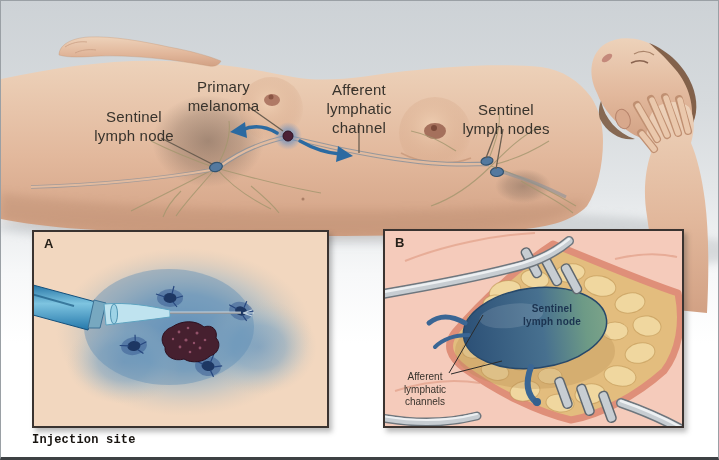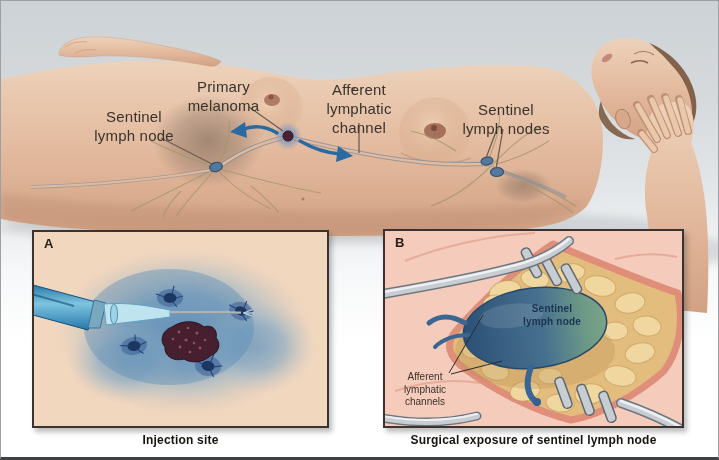--- a/index.html
+++ b/index.html
@@ -29,22 +29,22 @@
     position:absolute;left:10px;top:4px;z-index:5;
     font-size:13px;font-weight:bold;color:#262019;
   }
   .panel-inner-label{
     position:absolute;text-align:center;white-space:pre-line;
     font-size:10px;line-height:1.25;z-index:6;
   }
   #label-node-b{left:104px;top:72px;width:126px;color:#1b3350;font-weight:bold;letter-spacing:.2px;}
   #label-channels-b{left:0px;top:140px;width:80px;color:var(--label-text);}
   .caption{
-    position:absolute;top:432px;text-align:center;z-index:25;
-    font-size:12px;font-weight:bold;color:var(--caption-text);letter-spacing:.2px;
+    position:absolute;top:432px;text-align:left;z-index:25;
+    font-size:12px;font-weight:bold;color:var(--caption-text);letter-spacing:.2px;font-family:Liberation Mono, monospace;
   }
   #caption-a{left:31px;width:297px;}
   #caption-b{left:382px;width:301px;}
 </style>
 </head>
 <body>
 
 <div id="figure">
 
   <svg class="scene-svg" width="719" height="460" viewBox="0 0 719 460" aria-hidden="true">
@@ -340,15 +340,14 @@
         </g>
       </g>
     </svg>
     <div class="panel-letter">B</div>
     <div class="panel-inner-label" id="label-node-b">Sentinel
 lymph node</div>
     <div class="panel-inner-label" id="label-channels-b">Afferent
 lymphatic
 channels</div>
   </div>
-  <div class="caption" id="caption-b">Surgical exposure of sentinel lymph node</div>
 
 </div>
 
 </body></html>

